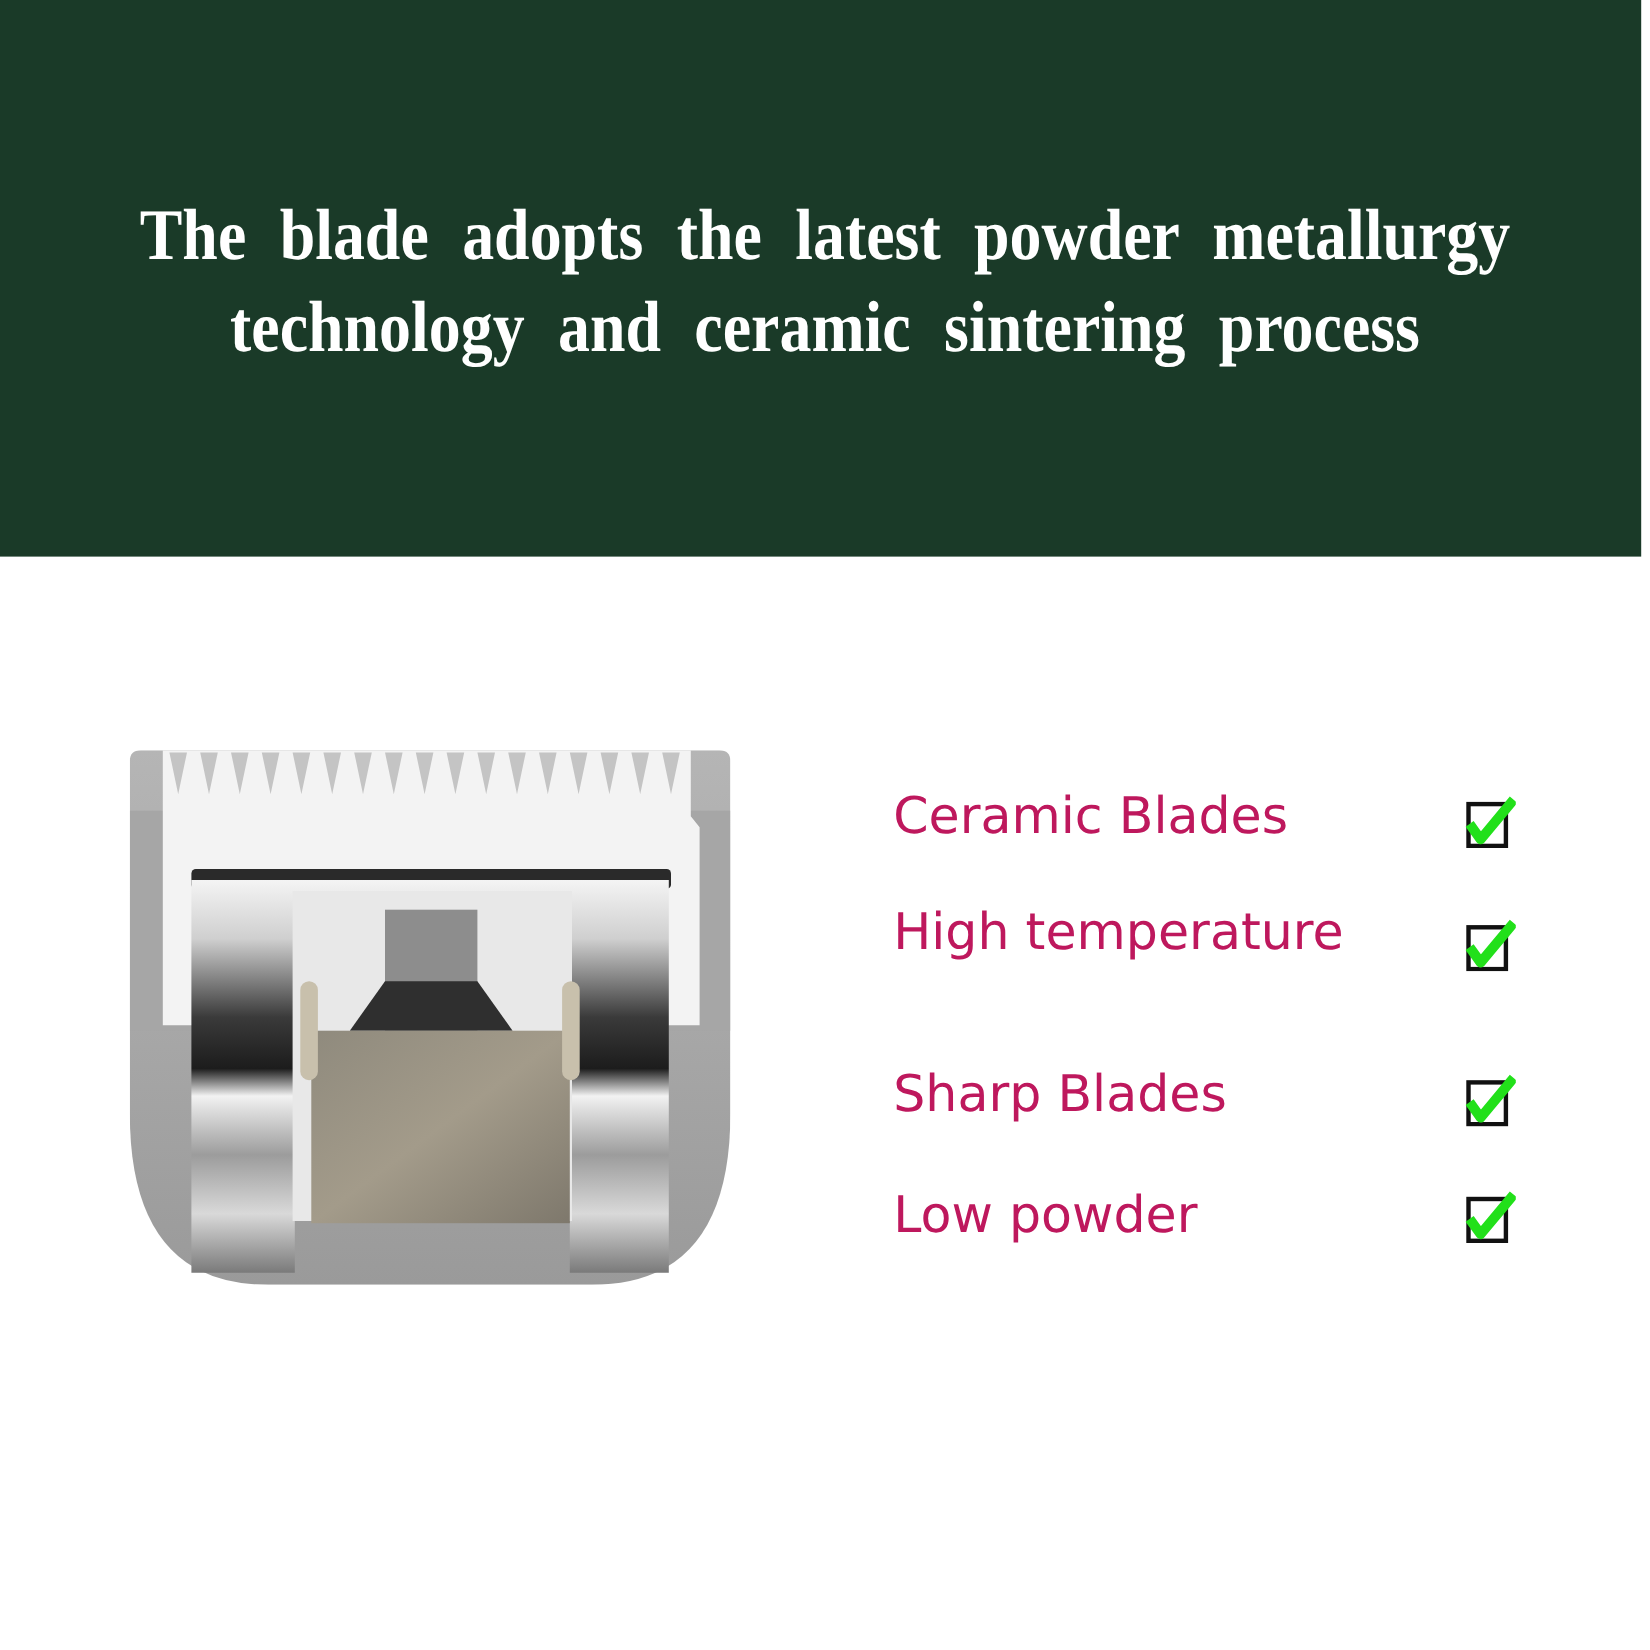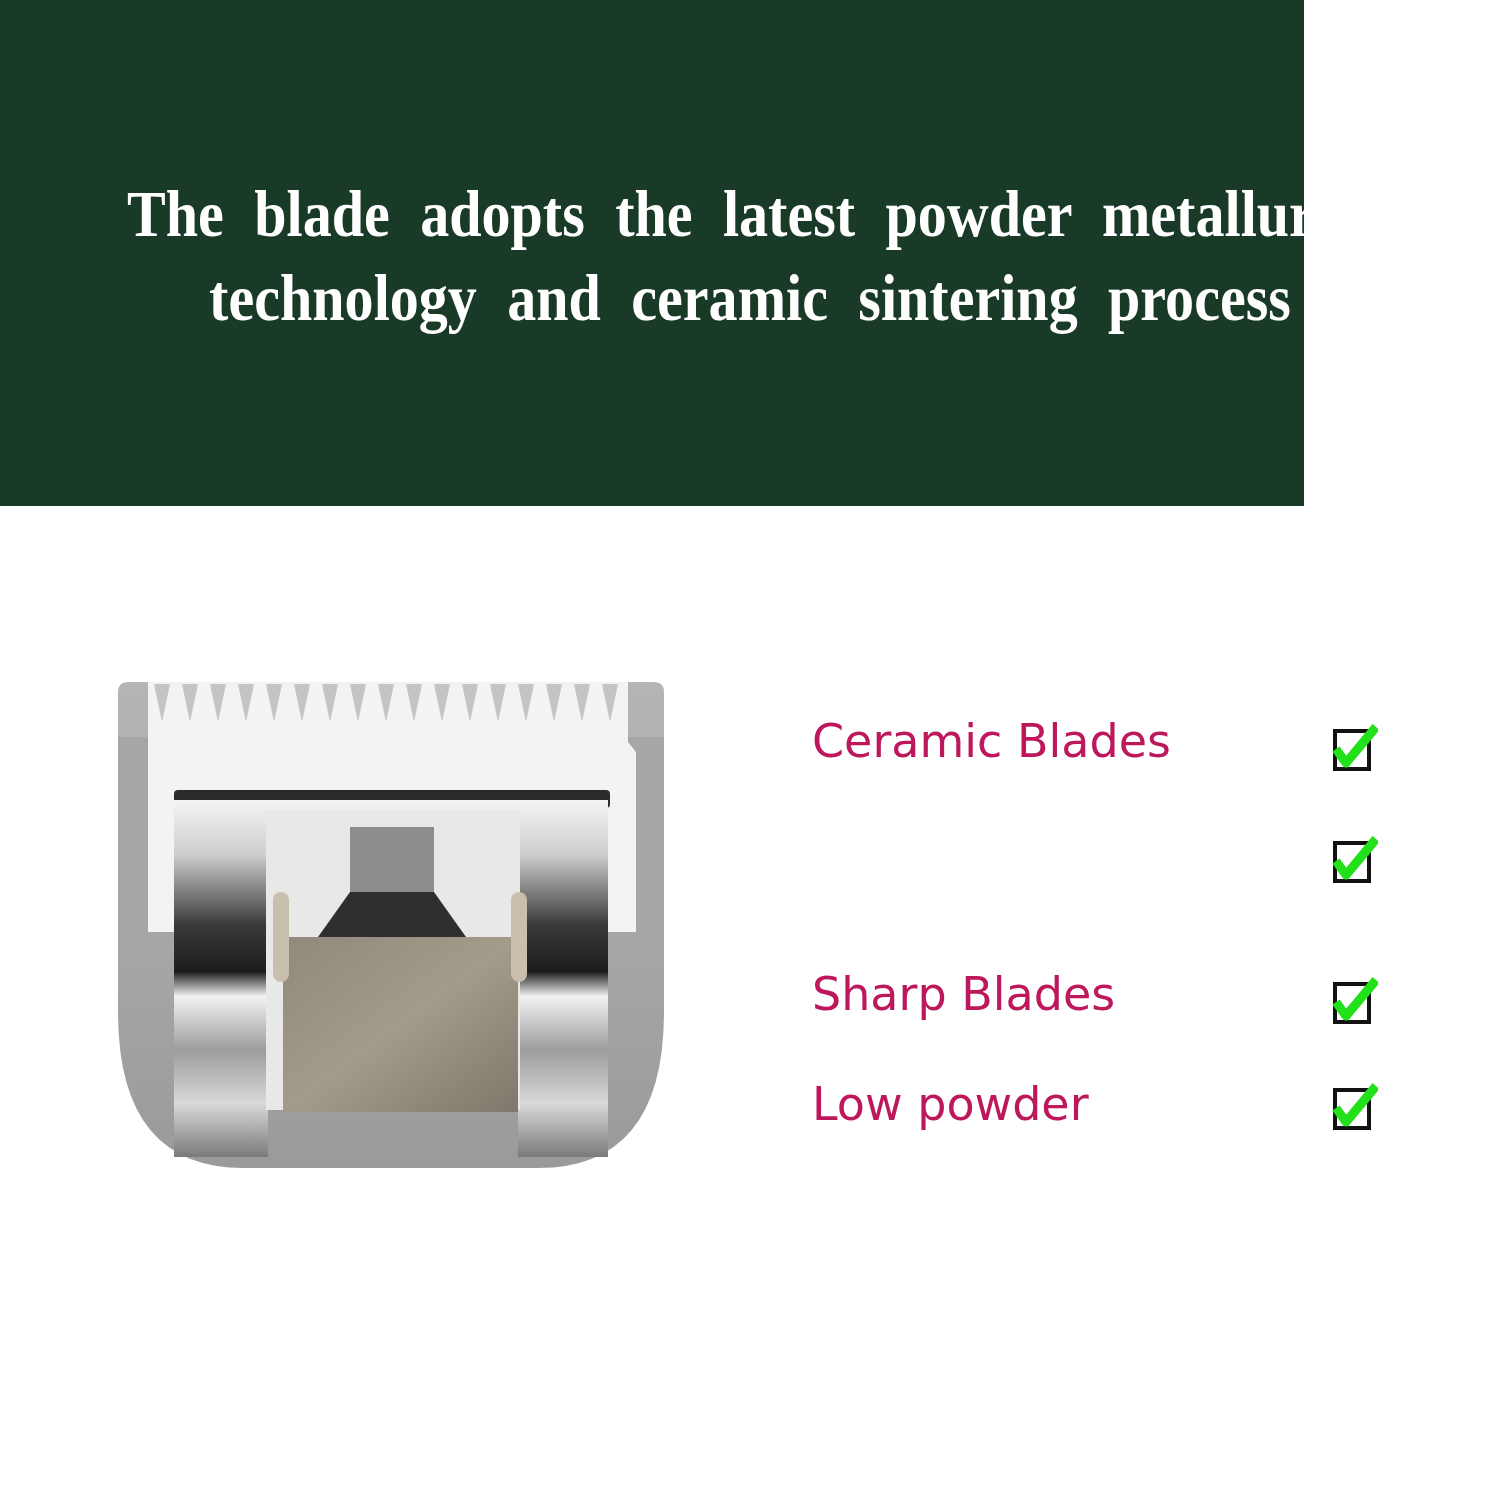--- a/index.html
+++ b/index.html
@@ -1,17 +1,17 @@
 <!DOCTYPE html>
 <html><head>
 <meta charset="utf-8">
 <style>
   html, body { margin:0; padding:0; }
   body { width:1500px; height:1500px; background:#ffffff; position:relative; overflow:hidden; font-family:"Liberation Sans", sans-serif; }
-  .banner { position:absolute; left:0; top:0; width:1304px; height:506px; background:#1a3a28; }
+  .banner { position:absolute; left:0; top:0; width:1492px; height:506px; background:#1a3a28; }
   .headline { position:absolute; left:0; top:172px; width:1500px; text-align:center; color:#ffffff;
     font-family:"Liberation Serif", serif; font-weight:bold; font-size:66px; line-height:84px; word-spacing:18px;
     transform:scaleX(0.88); transform-origin:center; }
   .blade { position:absolute; left:118px; top:682px; width:546px; height:486px; }
   .features { position:absolute; left:812px; top:715px; width:600px; }
   .feature { position:absolute; left:0; width:600px; }
   .feature-label { position:absolute; left:0; top:0; font-family:"DejaVu Sans", sans-serif; font-size:46px; line-height:52px; color:#be185d; letter-spacing:0px; }
   .check { position:absolute; left:520px; width:46px; height:52px; }
 </style>
 </head>
@@ -72,20 +72,21 @@
 <div class="features">
   <div class="feature" style="top:0px;">
     <div class="feature-label">Ceramic Blades</div>
     <svg class="check" style="top:4px;" viewBox="0 0 46 52">
       <rect x="3" y="12" width="34" height="38" fill="none" stroke="#111" stroke-width="4"></rect>
       <path d="M4,30 L14,44 L44,8" fill="none" stroke="#22e01a" stroke-width="9" stroke-linejoin="round"></path>
     </svg>
   </div>
   <div class="feature" style="top:106px;">
     <div class="feature-label">
+      <div>High temperature</div>
     </div>
     <svg class="check" style="top:10px;" viewBox="0 0 46 52">
       <rect x="3" y="12" width="34" height="38" fill="none" stroke="#111" stroke-width="4"></rect>
       <path d="M4,30 L14,44 L44,8" fill="none" stroke="#22e01a" stroke-width="9" stroke-linejoin="round"></path>
     </svg>
   </div>
   <div class="feature" style="top:253px;">
     <div class="feature-label">Sharp Blades</div>
     <svg class="check" style="top:4px;" viewBox="0 0 46 52">
       <rect x="3" y="12" width="34" height="38" fill="none" stroke="#111" stroke-width="4"></rect>

